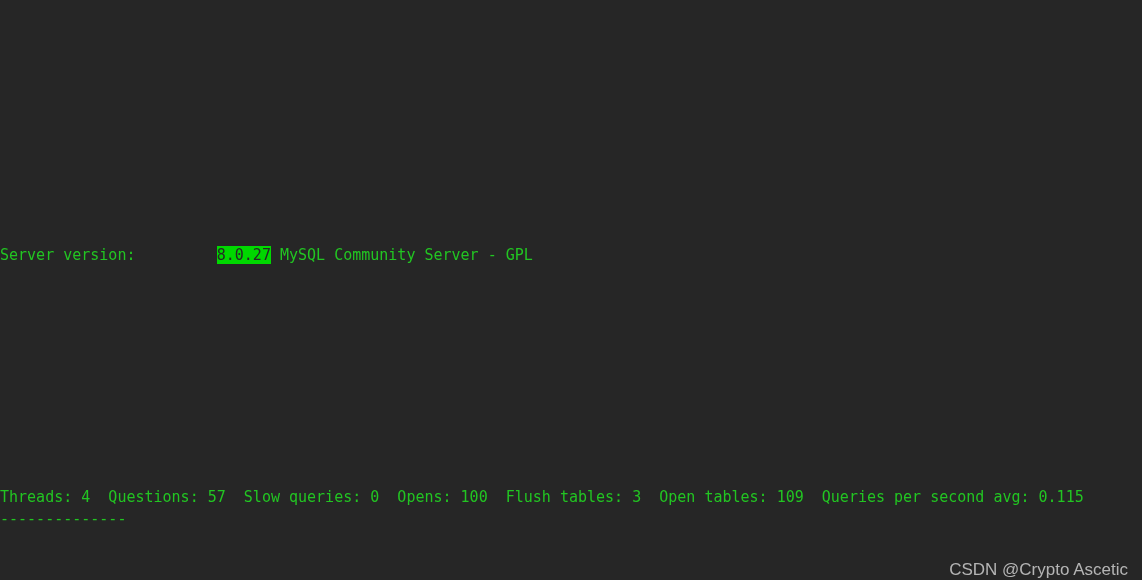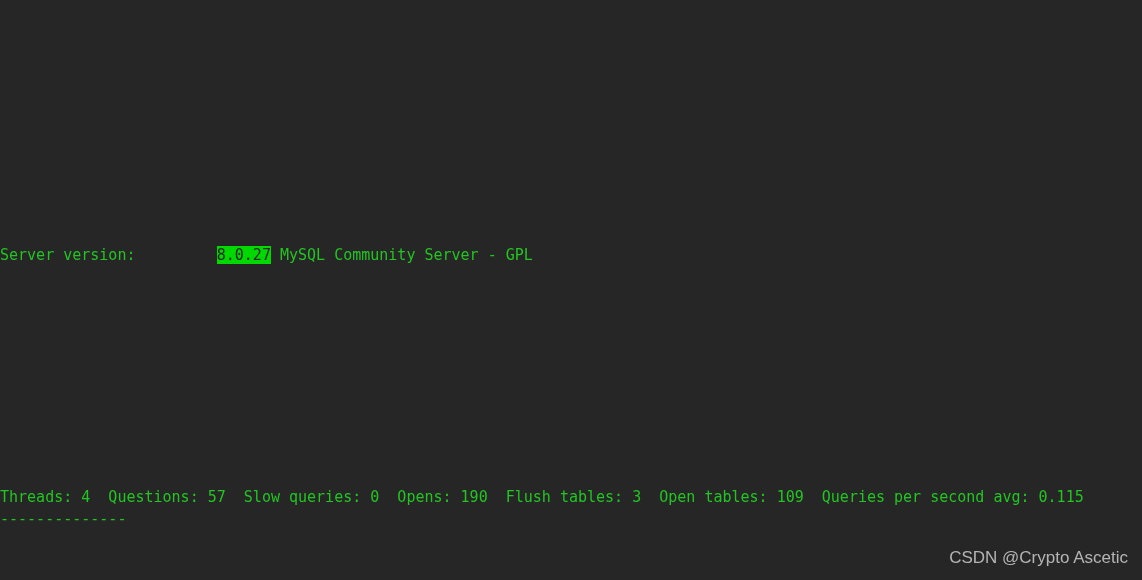--- a/index.html
+++ b/index.html
@@ -41,21 +41,21 @@
   .line.blank {
     color: transparent;
   }
   .hl {
     background: #00d800;
     color: #262626;
   }
   .watermark {
     position: absolute;
     right: 14px;
-    bottom: 12px;
+    bottom: 0;
     color: #c8c8c8;
     font-size: 17px;
     font-family: "Liberation Sans", sans-serif;
     white-space: pre;
     opacity: 0.88;
   }
 </style>
 </head>
 <body>
 
@@ -81,20 +81,20 @@
     <div class="line"></div>
     <div class="line"></div>
     <div class="line"></div>
     <div class="line"></div>
     <div class="line"></div>
     <div class="line"></div>
     <div class="line"></div>
     <div class="line"></div>
 
     <div class="line blank">&nbsp;</div>
-    <div class="line">Threads: 4  Questions: 57  Slow queries: 0  Opens: 190  Flush tables: 3  Open tables: 109  Queries per second avg: 0.115</div>
+    <div class="line">Threads: 4  Questions: 57  Slow queries: 0  Opens: 100  Flush tables: 3  Open tables: 109  Queries per second avg: 0.115</div>
     <div class="line">--------------</div>
     <div class="line blank">&nbsp;</div>
 
   </div>
 
   <div class="watermark">CSDN @Crypto Ascetic</div>
 </div>
 
 </body></html>

